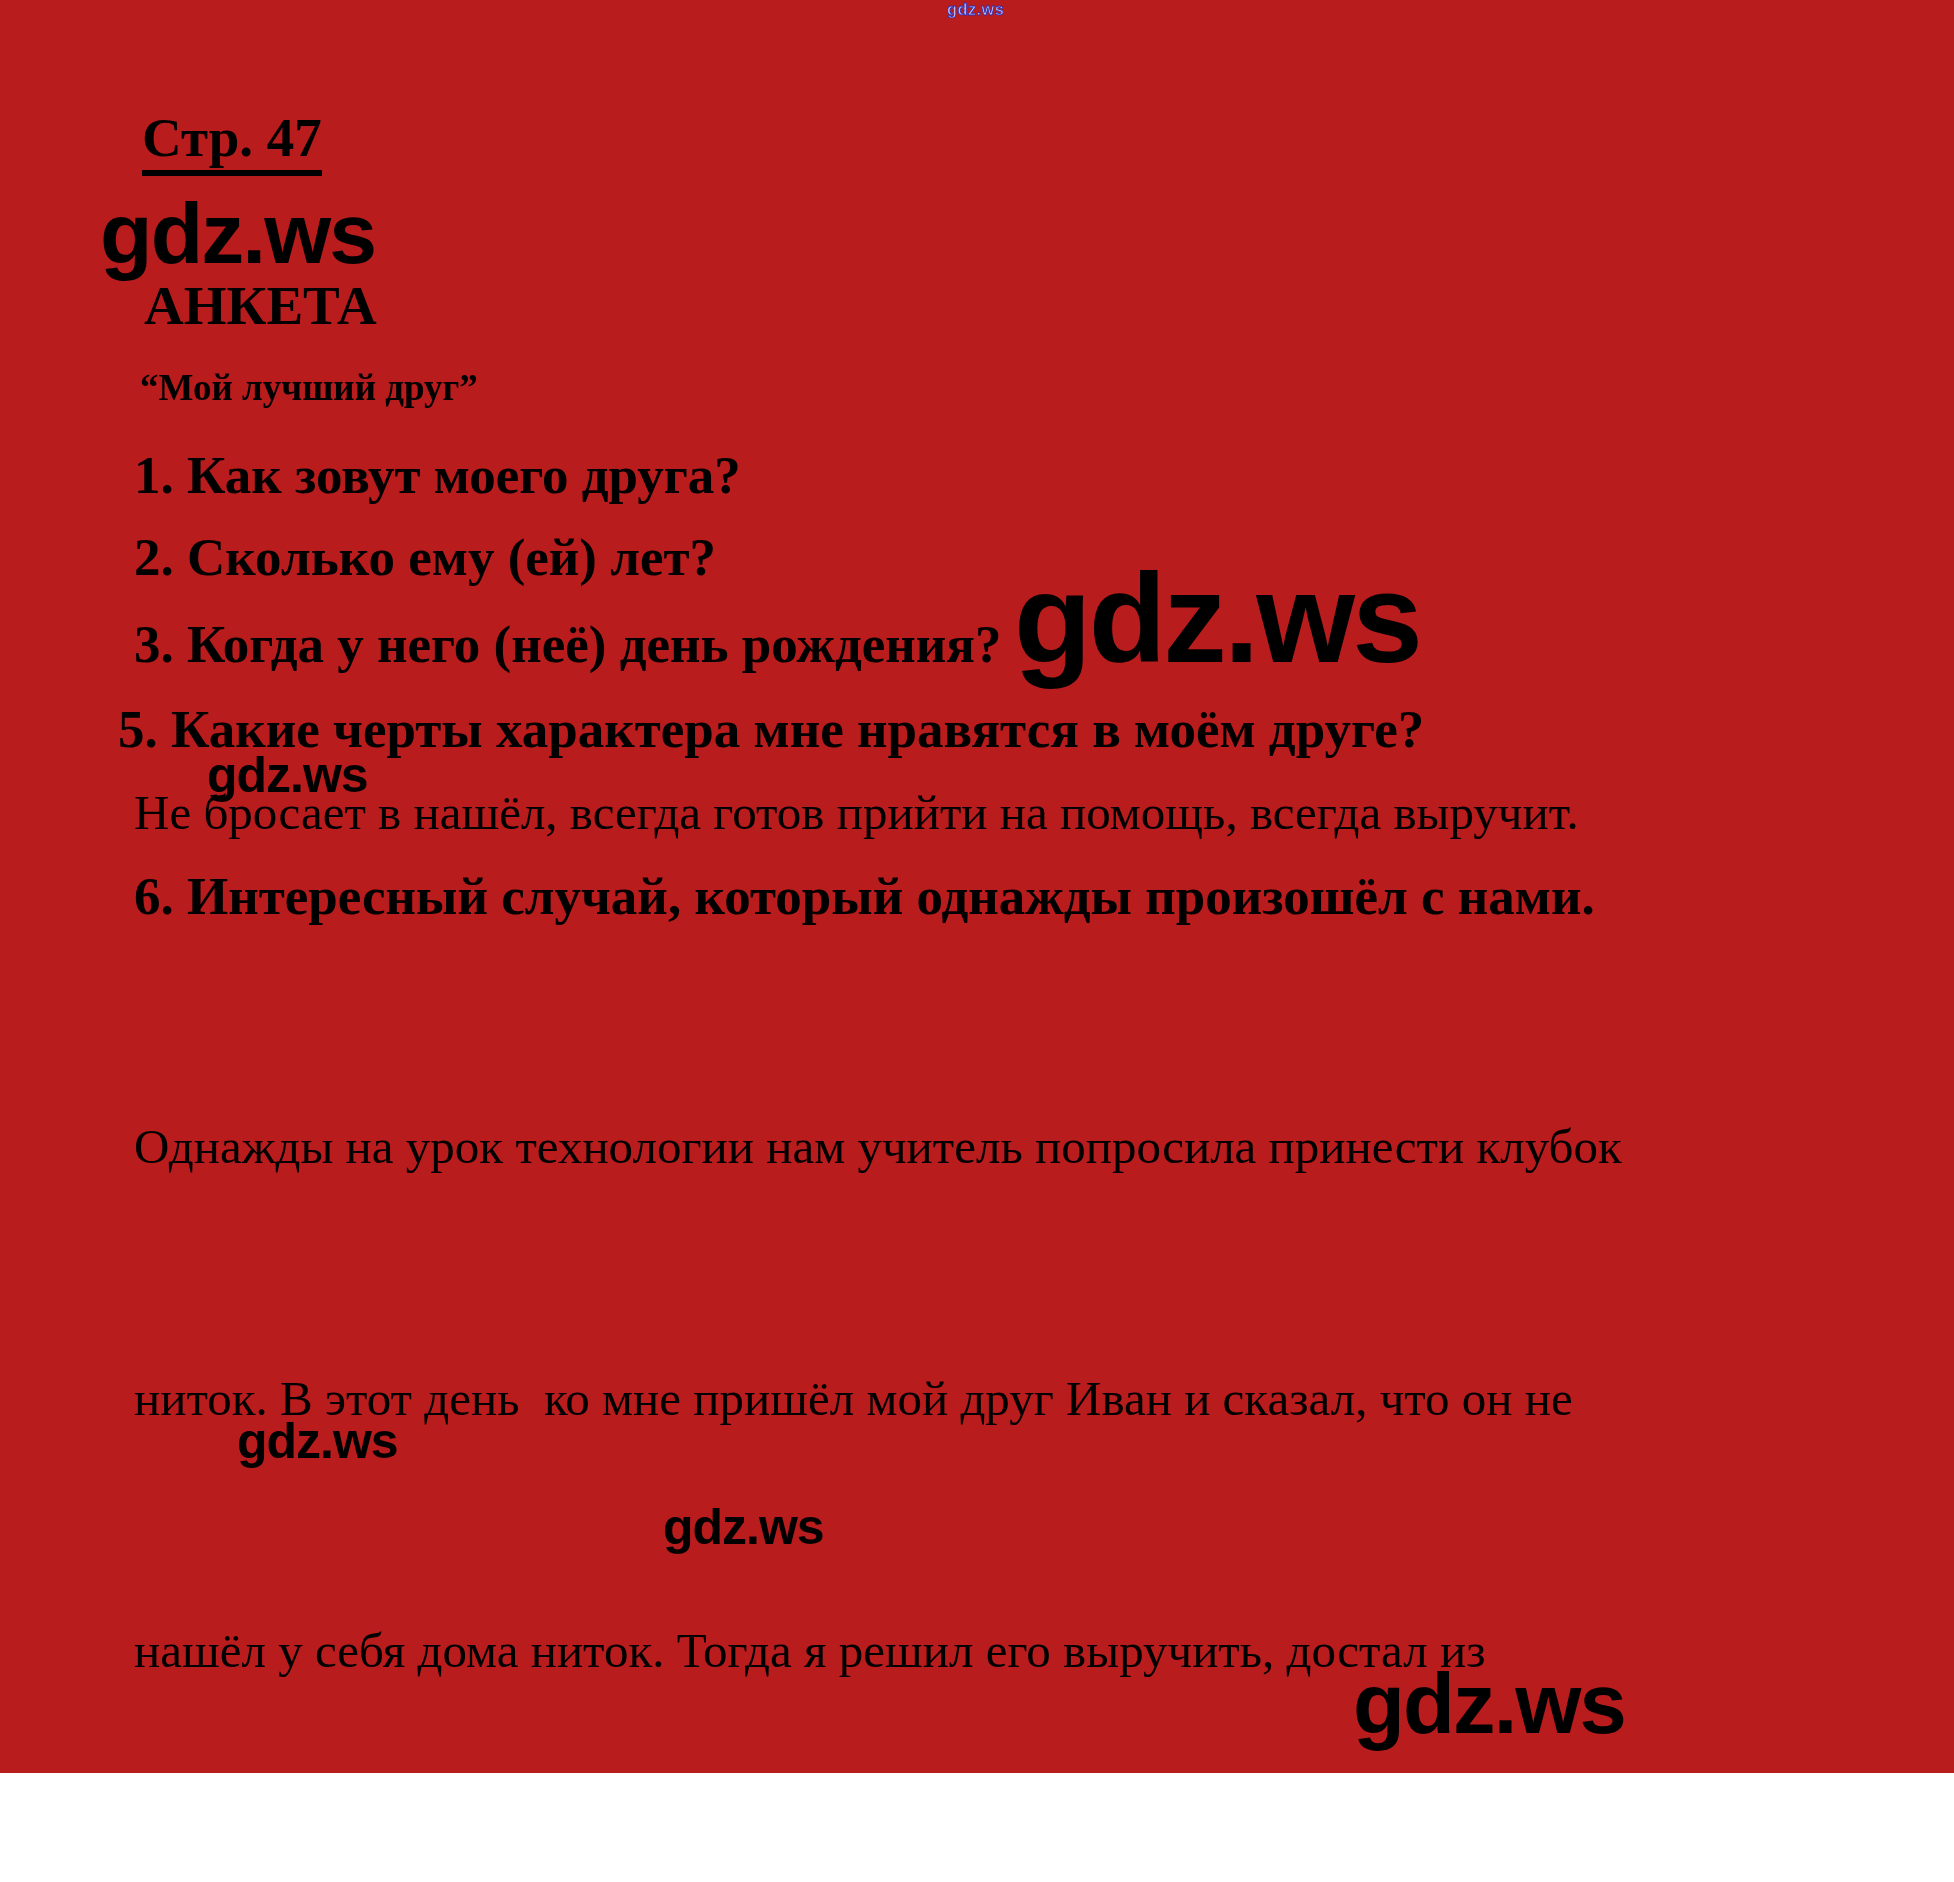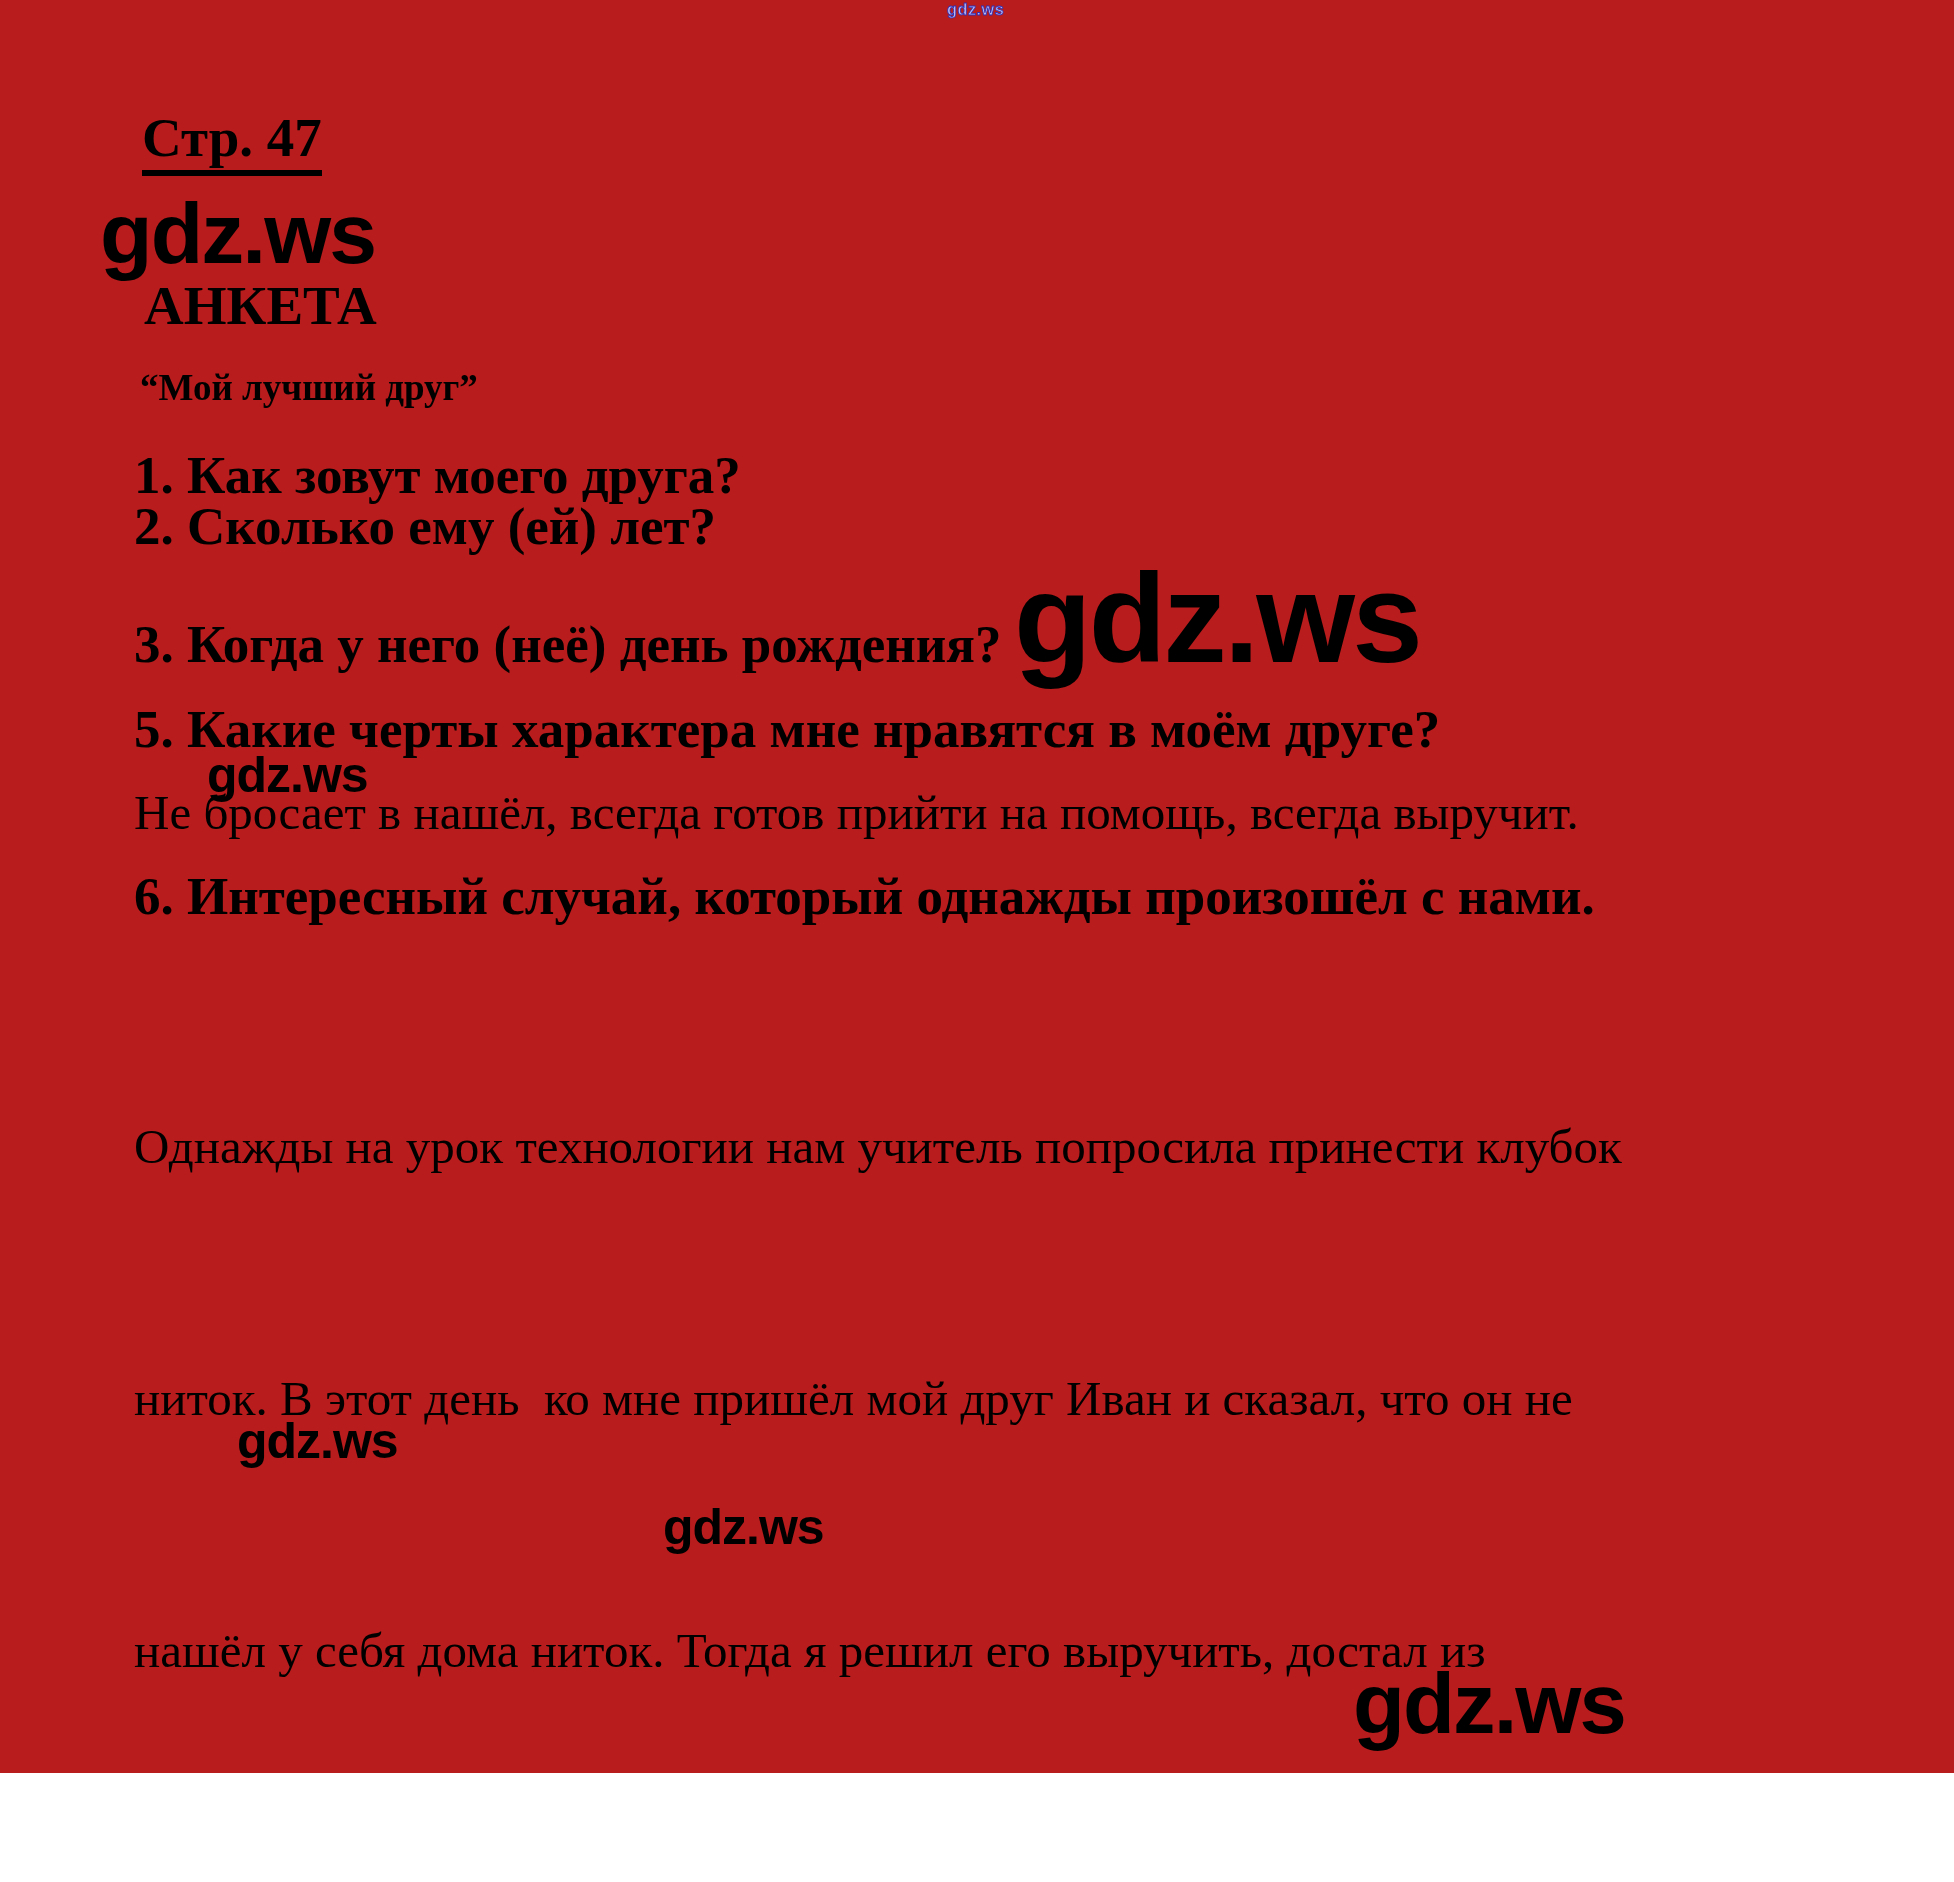--- a/index.html
+++ b/index.html
@@ -32,23 +32,23 @@
   }
   .wm-large-left{
     left:100px;top:190px;
     font-size:86px;font-weight:bold;
     letter-spacing:-1.9px;
   }
   .heading{left:96px;top:278px;font-size:55px;}
   .subtitle{left:92px;top:369px;font-size:37px;}
 
   .q1{left:86px;top:449px;font-size:53px;}
-  .q2{left:86px;top:500px;font-size:53px;}
+  .q2{left:86px;top:531px;font-size:53px;}
   .q3{left:86px;top:618px;font-size:53px;}
-  .q5{left:86px;top:703px;font-size:53px;}
+  .q5{left:70px;top:703px;font-size:53px;}
   .q6{left:86px;top:870px;font-size:53px;}
 
   .wm-large-mid{
     left:1014px;top:555px;
     font-size:127px;font-weight:bold;
     letter-spacing:-2.9px;
   }
   .wm-small{
     font-size:50px;font-weight:bold;
     letter-spacing:-1px;

